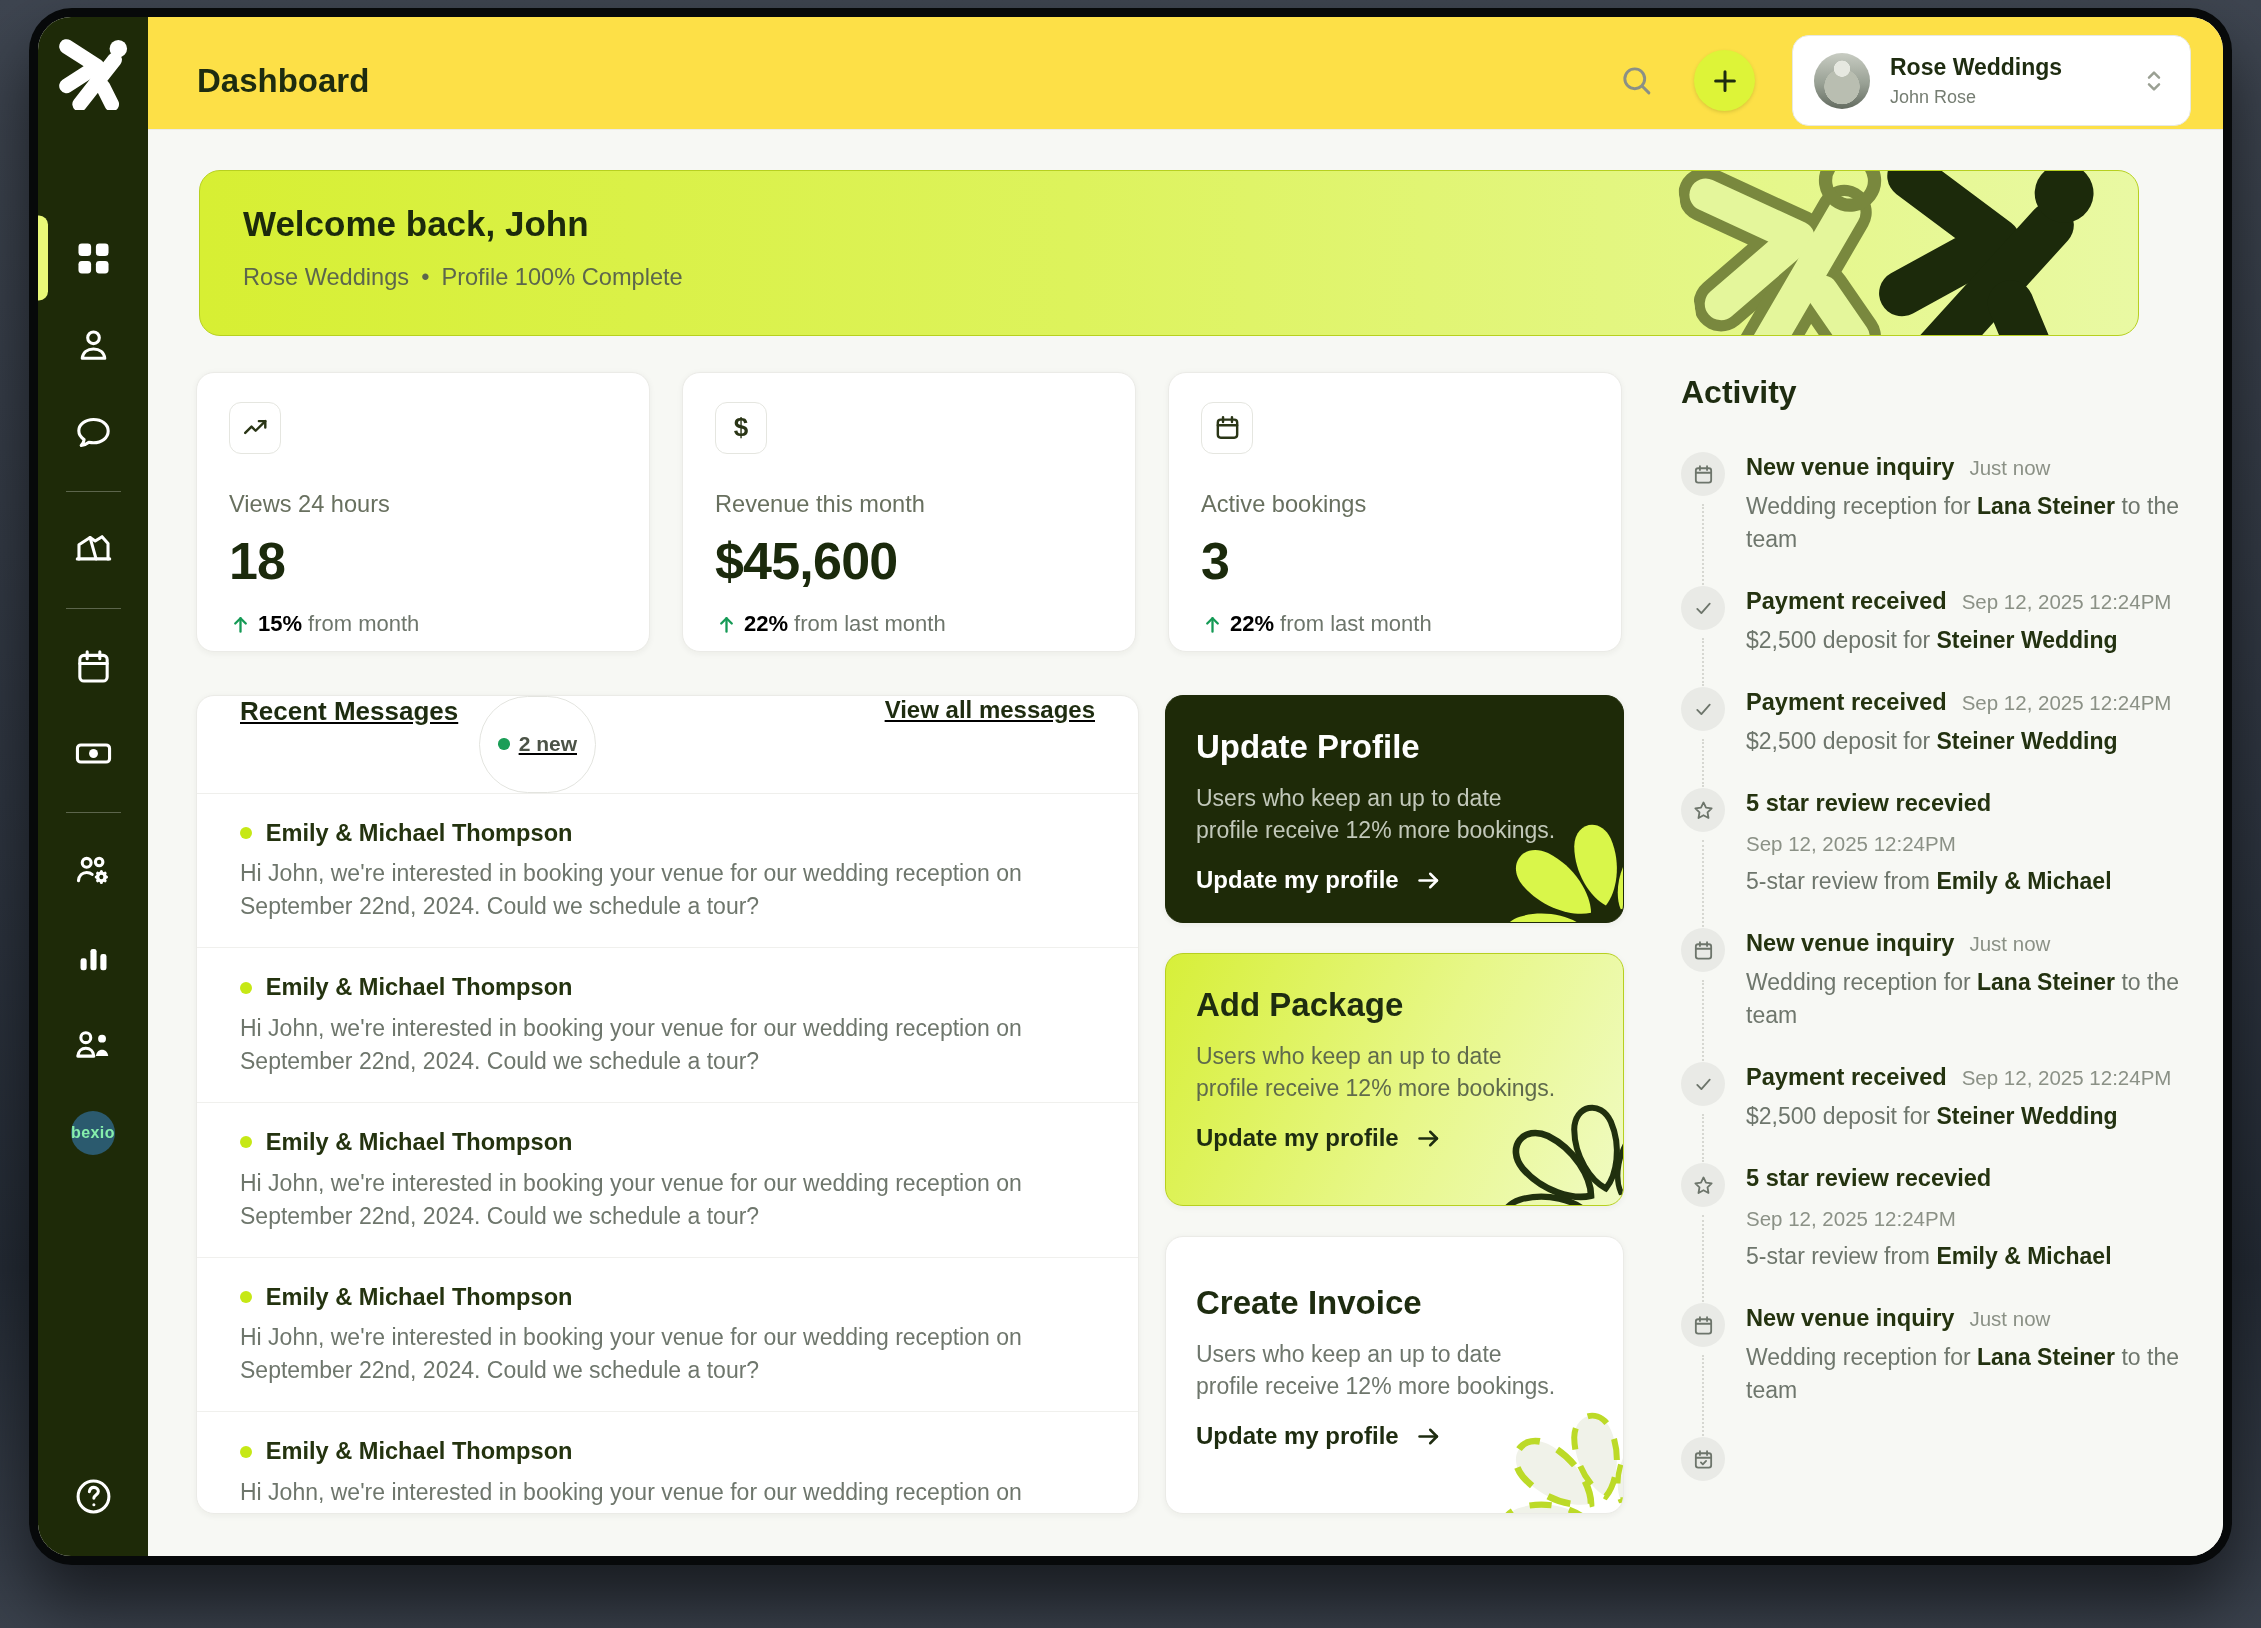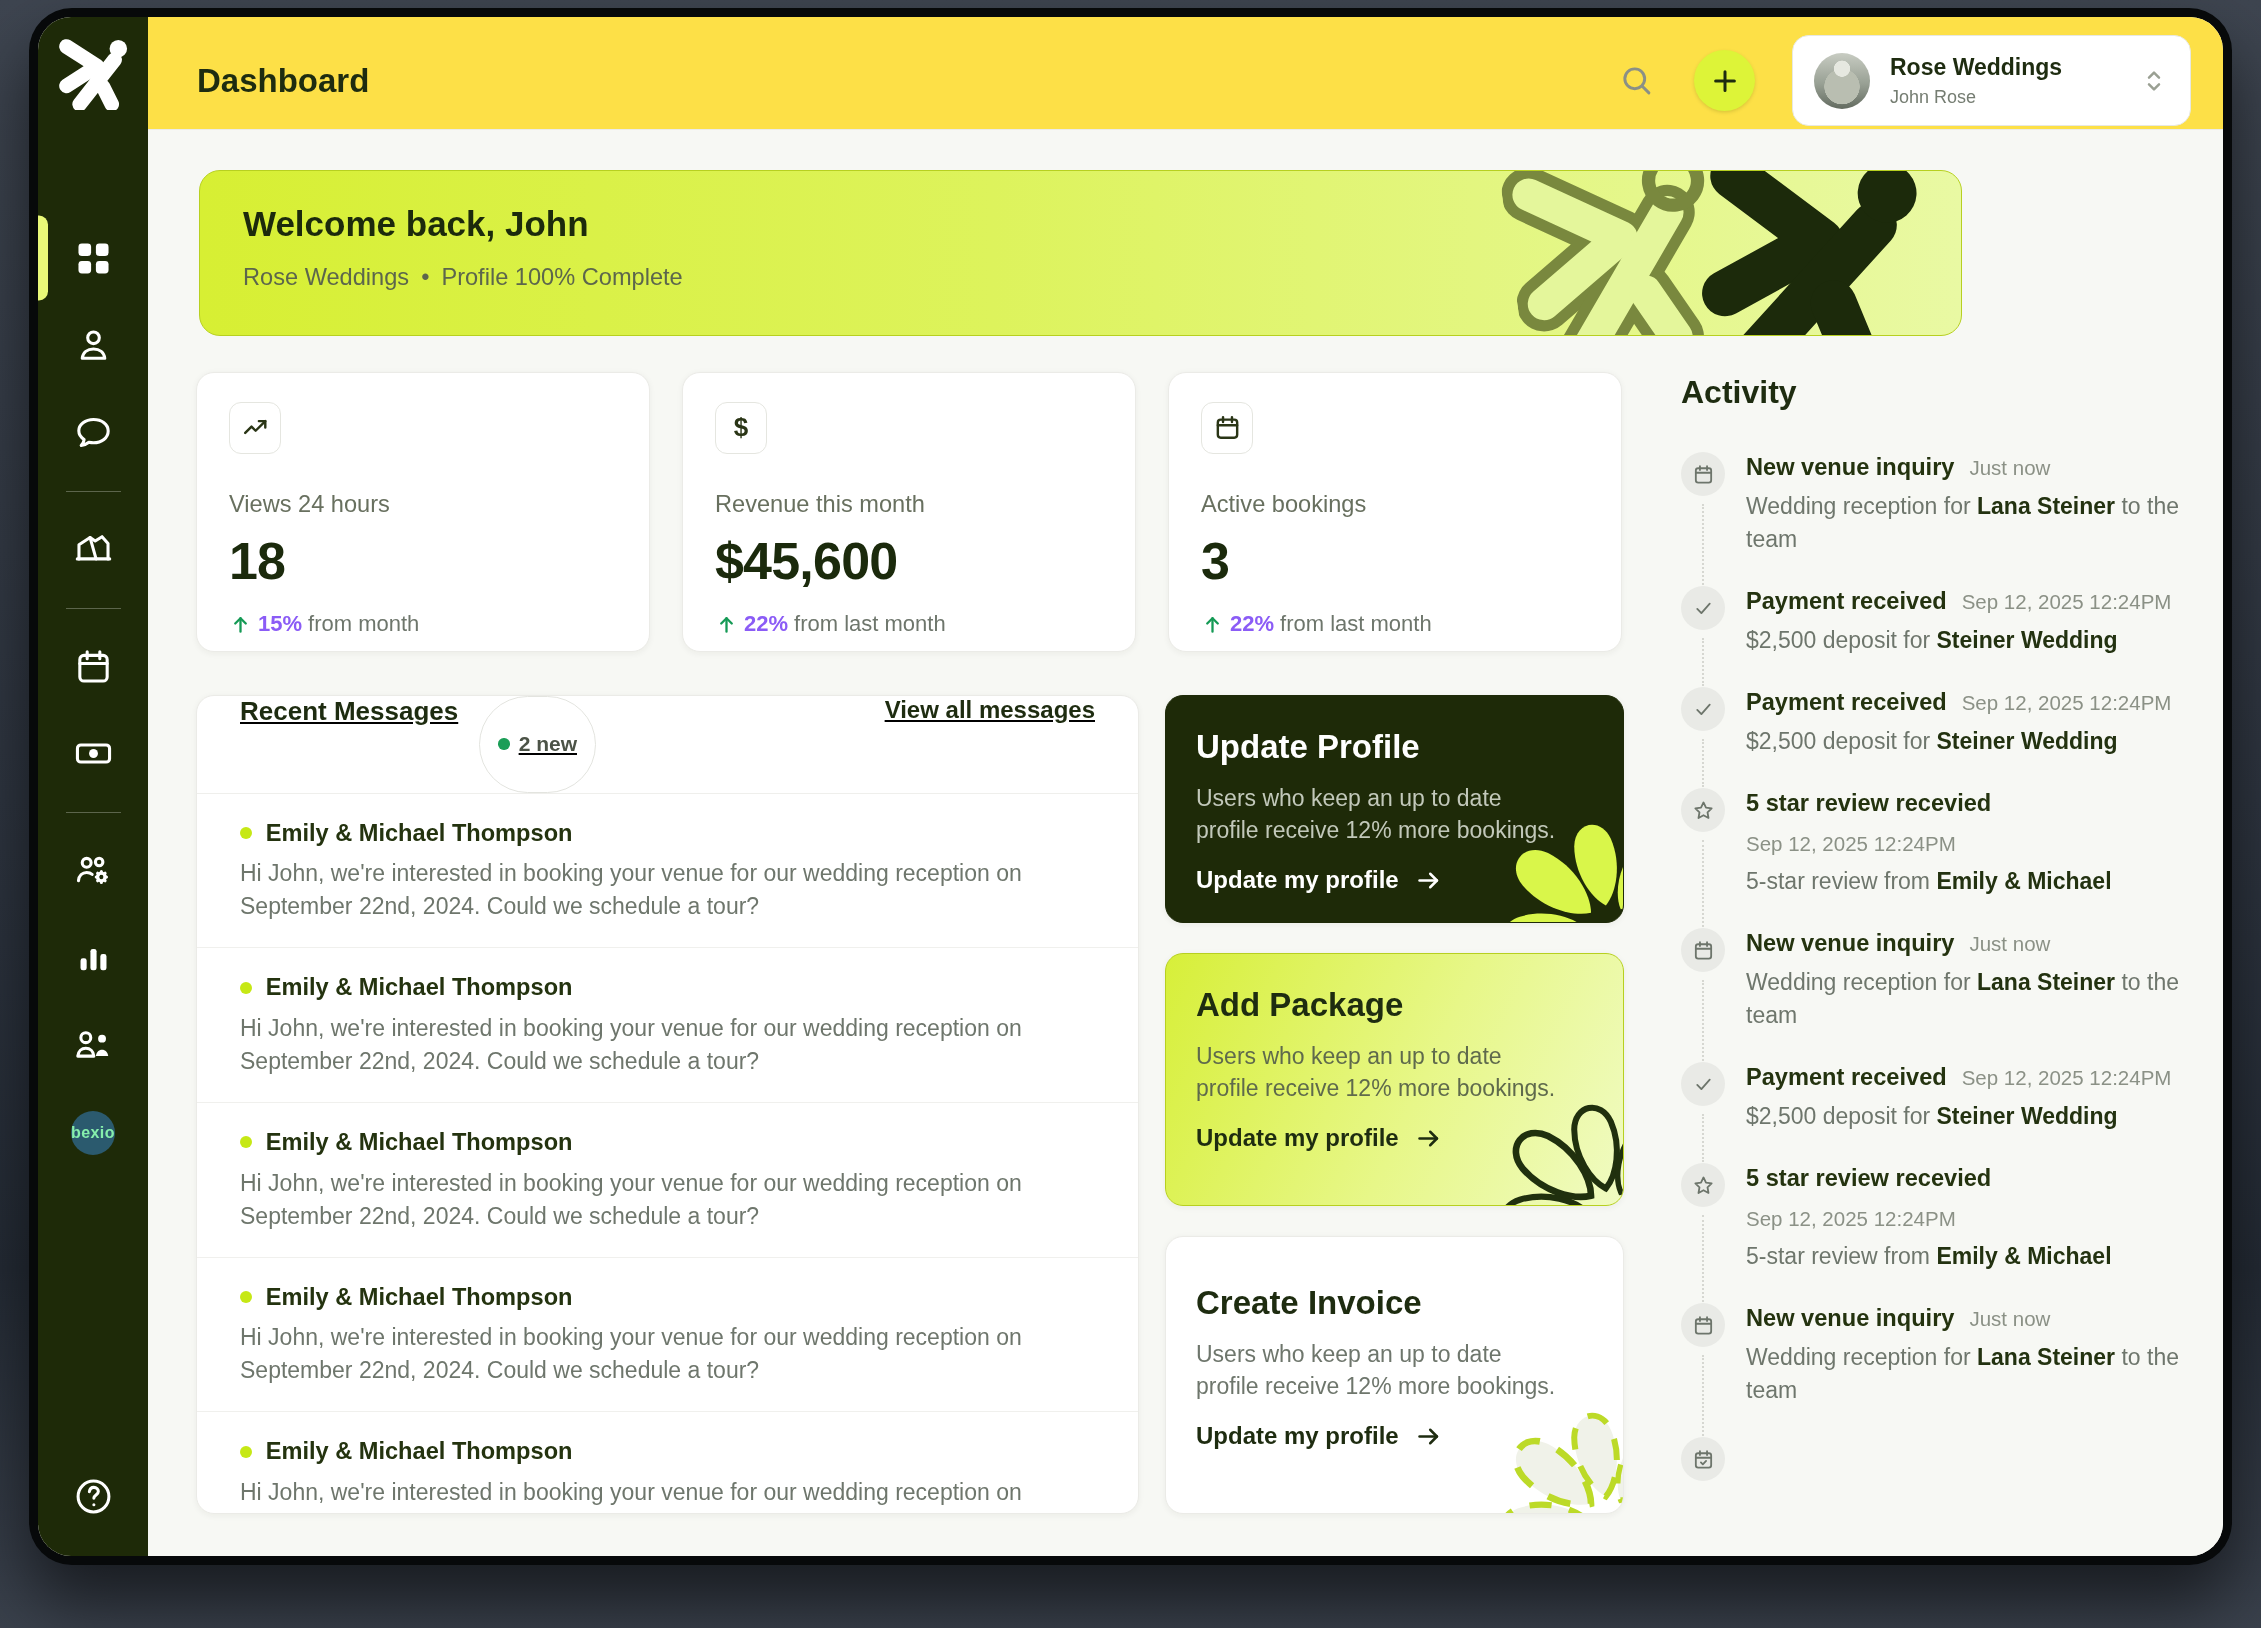--- a/index.html
+++ b/index.html
@@ -63,21 +63,21 @@
   .profile-txt{margin-left:20px;flex:1;min-width:0;}
   .profile-org{font-size:23px;font-weight:800;color:#1e2c10;}
   .profile-user{font-size:18px;color:#757d72;margin-top:6px;}
   .chev-ud svg{width:30px;height:30px;color:#9aa093;stroke-width:2;}
 
   
   .main{position:absolute;left:110px;right:0;top:114px;bottom:0;background:#f7f8f4;}
 
   
   .banner{
-    position:absolute;left:51px;top:39px;width:1763px;height:166px;box-sizing:border-box;
+    position:absolute;left:51px;top:39px;width:1940px;height:166px;box-sizing:border-box;
     border-radius:21px;border:1.5px solid #b7d020;overflow:hidden;
     background:linear-gradient(90deg,#d7ef33 0%,#ddf35c 45%,#e9f9a3 100%);
   }
   .banner-title{position:absolute;left:43px;top:33px;font-size:35px;font-weight:800;color:#1c2a0c;}
   .banner-sub{position:absolute;left:43px;top:93px;font-size:23.6px;font-weight:500;color:#5c664c;display:flex;gap:12px;align-items:center;}
   .banner-art{position:absolute;right:0;top:0;bottom:0;width:457px;}
   .mark-outline,.mark-solid{position:absolute;}
   .mark-outline{left:7.6px;top:-13.7px;width:204px;height:204px;transform:rotate(-8deg);}
   .mark-solid{right:44px;top:-18px;width:218px;height:218px;transform:rotate(4deg);}
   .mark-solid .lg{color:#1c2a0b;stroke-width:21;}
@@ -93,21 +93,21 @@
   .stat-ic{
     width:50px;height:50px;border-radius:12px;border:1.5px solid #e5e6e0;
     display:flex;align-items:center;justify-content:center;color:#2a3516;
   }
   .stat-ic svg{width:29px;height:29px;stroke-width:2;}
   .dollar-glyph{font-size:26px;font-weight:600;color:#2a3516;}
   .stat-label{margin-top:37px;font-size:23.6px;color:#68705f;}
   .stat-value{margin-top:13.7px;font-size:52px;font-weight:800;color:#1b2a0c;letter-spacing:-0.8px;}
   .stat-delta{margin-top:20px;font-size:22px;color:#6e766c;display:flex;align-items:center;gap:6px;}
   .stat-delta .up{width:23px;height:23px;color:#159a55;stroke-width:2.4;}
-  .stat-delta .pct{color:#8b5cf6;font-weight:700;}
+  .stat-delta .pct{color:#000000;font-weight:700;}
 
   
   .messages{
     position:absolute;left:48px;top:564px;width:943px;height:819px;box-sizing:border-box;
     background:#fff;border:1.1px solid #ebebe7;border-radius:18px;overflow:hidden;
     box-shadow:0 1.5px 6px rgba(30,40,10,.05);
   }
   .msg-header{height:97px;display:flex;padding:0 43px;border-bottom:1.5px solid #efefec;text-decoration:underline;}
   .msg-title{font-size:26px;font-weight:800;color:#1e2c10;}
   .badge{

